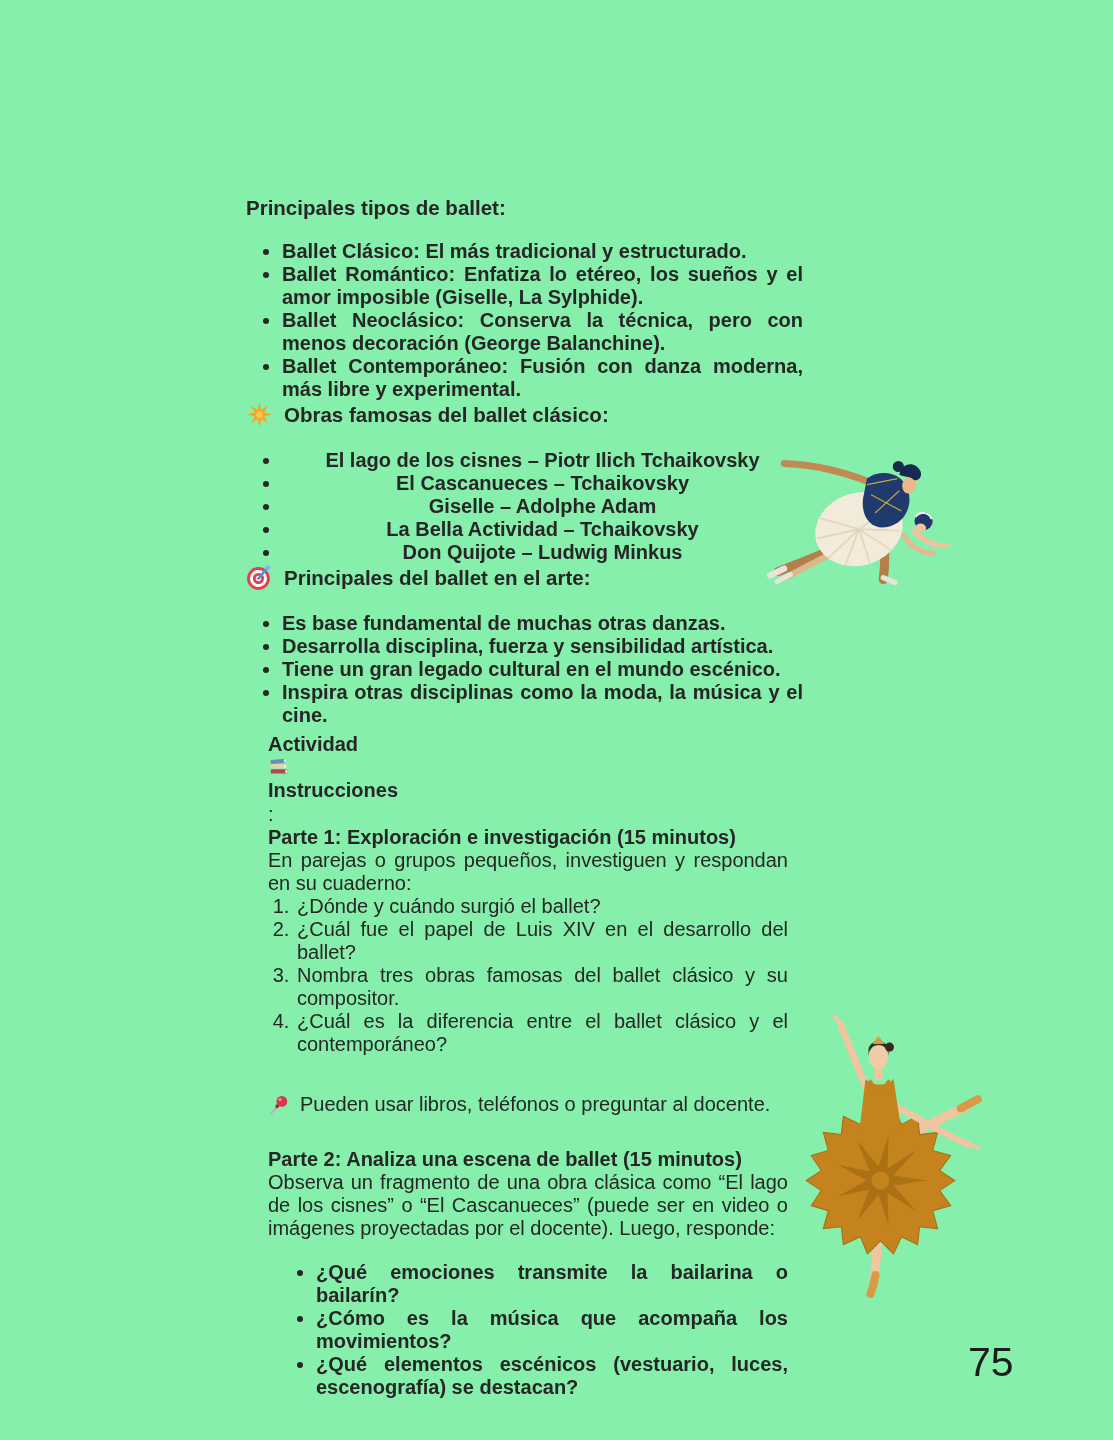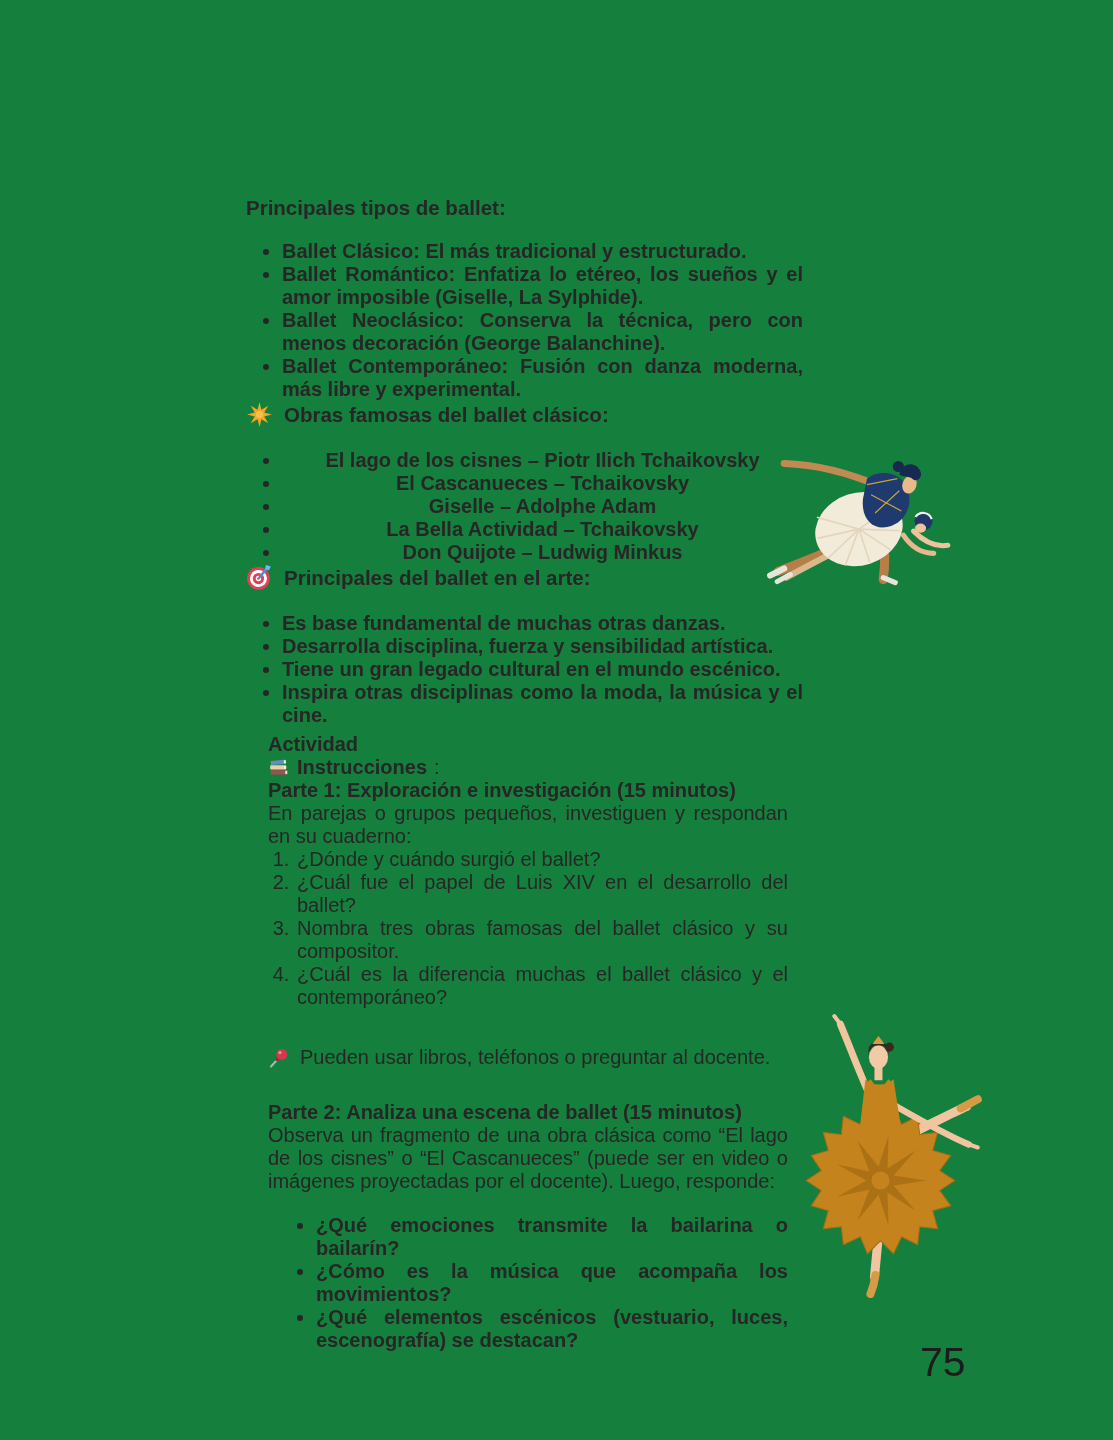--- a/index.html
+++ b/index.html
@@ -1,52 +1,52 @@
 <!DOCTYPE html>
 <html><head>
 <meta charset="utf-8">
 <style>
   html,body{margin:0;padding:0;background:#ffffff;}
   .page{
     position:relative;
     width:1113px;height:1440px;
-    background:#15803d;
+    background:#86efac;
     color:#262626;
     font-family:"Liberation Sans","DejaVu Sans",sans-serif;
     overflow:hidden;
   }
   .content{
     position:absolute;left:246px;top:196px;width:557px;
     font-size:20px;line-height:23px;
   }
   .h{font-weight:bold;font-size:20.5px;margin:0;}
   .icon-head{display:flex;align-items:center;gap:11px;margin:0;}
   .icon-head .h{margin:0;}
   .ihead-icon{flex:0 0 auto;display:inline-flex;}
   ul.bullets{margin:21px 0 0 0;padding-left:36px;font-weight:bold;}
   ul.bullets li{margin:0;text-align:justify;}
   ul.bullets.left li{text-align:center;}
   .gap-after{margin-bottom:27px;}
   .activity{margin-left:22px;width:520px;margin-top:3px;}
   .act-line{font-weight:bold;}
-  .instr-line{display:flex;align-items:center;gap:7px;}
+  .instr-line{display:flex;gap:1px;flex-direction:column;}
   .instr-line .bold{font-weight:bold;}
   .activity p{margin:0;text-align:justify;}
   ol.questions{margin:0;padding-left:27px;}
   ol.questions li{text-align:justify;padding-left:2px;}
   .pin-note{display:flex;align-items:center;gap:8px;margin-top:36px;}
   .pin-note span{text-align:left;}
   .parte2-title{margin-top:32px;}
   .parte2-intro{margin-top:24px;}
   ul.bullets.p2{margin-top:21px;padding-left:48px;}
   .illus{position:absolute;}
   .couple{left:762px;top:446px;width:202px;height:142px;}
   .ballerina{left:788px;top:1012px;width:196px;height:286px;}
   .page-number{
-    position:absolute;left:920px;top:1338px;
+    position:absolute;left:968px;top:1338px;
     font-size:41px;line-height:48px;color:#1c1c1c;
   }
 </style>
 </head>
 <body>
 
 <div class="page">
 
   <div class="content">
 
@@ -115,21 +115,21 @@
         <span class="bold">Instrucciones</span>
           <span>:</span>
       </div>
 
       <div class="act-line">Parte 1: Exploración e investigación (15 minutos)</div>
       <p>En parejas o grupos pequeños, investiguen y respondan en su cuaderno:</p>
       <ol class="questions">
         <li>¿Dónde y cuándo surgió el ballet?</li>
         <li>¿Cuál fue el papel de Luis XIV en el desarrollo del ballet?</li>
         <li>Nombra tres obras famosas del ballet clásico y su compositor.</li>
-        <li>¿Cuál es la diferencia muchas el ballet clásico y el contemporáneo?</li>
+        <li>¿Cuál es la diferencia entre el ballet clásico y el contemporáneo?</li>
       </ol>
 
       <div class="pin-note">
         <span class="ihead-icon">
           <svg width="24" height="24" viewBox="0 0 24 24">
             <line x1="9" y1="15" x2="3" y2="21.5" stroke="#AEB6BD" stroke-width="1.9" stroke-linecap="round"></line>
             <ellipse cx="9.6" cy="13.8" rx="2.8" ry="1.7" fill="#A5243A" transform="rotate(-45 9.6 13.8)"></ellipse>
             <circle cx="13.8" cy="9.4" r="5.4" fill="#D6374F"></circle>
             <circle cx="12" cy="7.6" r="1.7" fill="#F08A9B"></circle>
           </svg>

